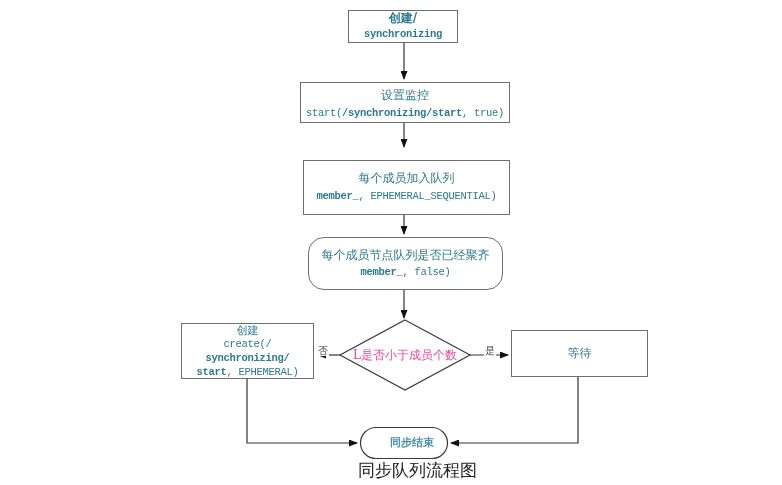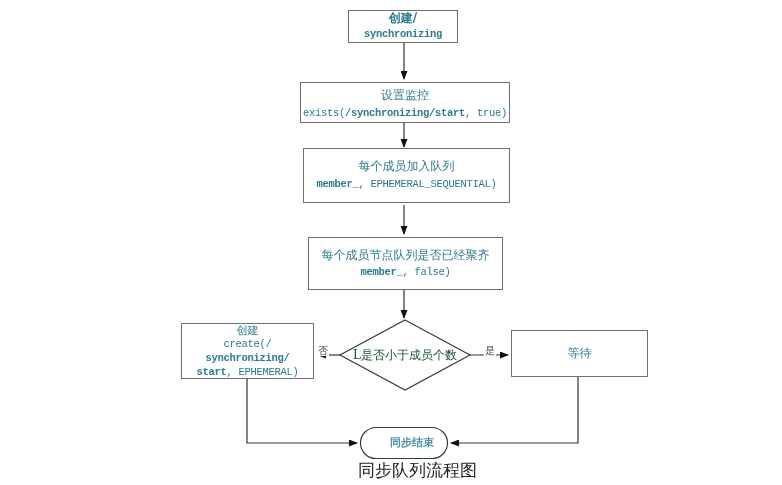--- a/index.html
+++ b/index.html
@@ -24,32 +24,32 @@
     justify-content: center;
     align-items: center;
     text-align: center;
     color: #2d7a8e;
   }
   .node .ln { white-space: nowrap; }
   .m { font-family: "Liberation Mono", "DejaVu Sans Mono", monospace; font-size: 10.5px; letter-spacing: -0.3px; }
   .b { font-weight: 700; }
   #n-create { left: 348px; top: 10px;  width: 110px; height: 33px; font-size: 12px; line-height: 15px; }
   #n-watch  { left: 300px; top: 82px;  width: 210px; height: 41px; font-size: 12px; line-height: 17px; justify-content: flex-end; }
-  #n-join   { left: 303px; top: 148px; width: 207px; height: 55px; font-size: 12px; line-height: 17px; }
-  #n-check  { left: 308px; top: 237px; width: 195px; height: 53px; font-size: 12px; line-height: 16px; }
+  #n-join   { left: 303px; top: 160px; width: 207px; height: 55px; font-size: 12px; line-height: 17px; }
+  #n-check  { left: 308px; top: 237px; width: 195px; height: 53px; font-size: 12px; line-height: 16px; border-radius: 16px; }
   #n-start  { left: 181px; top: 323px; width: 133px; height: 56px; font-size: 11px; line-height: 13px; }
   #n-wait   { left: 511px; top: 330px; width: 137px; height: 47px; font-size: 12px; line-height: 17px; }
   .floating-text {
     position: absolute;
     display: flex;
     justify-content: center;
     align-items: center;
     text-align: center;
   }
-  #t-decision { left: 340px; top: 320px; width: 130px; height: 70px; font-size: 12px; color: #14532d; text-align: right; }
+  #t-decision { left: 340px; top: 320px; width: 130px; height: 70px; font-size: 12px; color: #ec4899; text-align: right; }
   #t-end      { left: 368px; top: 427px; width: 88px;  height: 31px; font-size: 11px; font-weight: 700; color: #4b93a6; }
   .edge-label {
     position: absolute;
     font-size: 10px;
     color: #444444;
     background: #ffffff;
     padding: 0 1px;
     line-height: 11px;
     font-family: "DejaVu Sans", sans-serif;
   }
@@ -87,21 +87,21 @@
     <rect class="shape" x="360.5" y="427.5" width="87" height="31" rx="15.5" ry="15.5"></rect>
   </svg>
 
   <div class="node" id="n-create">
       <div class="ln"><span class="b">创建/</span></div>
       <div class="ln"><span class="b m">synchronizing</span></div>
     </div>
 
   <div class="node" id="n-watch">
       <div class="ln"><span>设置监控</span></div>
-      <div class="ln"><span class="m">exists(</span><span class="b m">/synchronizing/start</span><span class="m">, true)</span></div>
+      <div class="ln"><span class="m">start(</span><span class="b m">/synchronizing/start</span><span class="m">, true)</span></div>
     </div>
 
   <div class="node" id="n-join">
       <div class="ln"><span>每个成员加入队列</span></div>
       <div class="ln"><span class="b m">member_</span><span class="m">, EPHEMERAL_SEQUENTIAL)</span></div>
     </div>
 
   <div class="node" id="n-check">
       <div class="ln"><span>每个成员节点队列是否已经聚齐</span></div>
       <div class="ln"><span class="b m">member_</span><span class="m">, false)</span></div>

